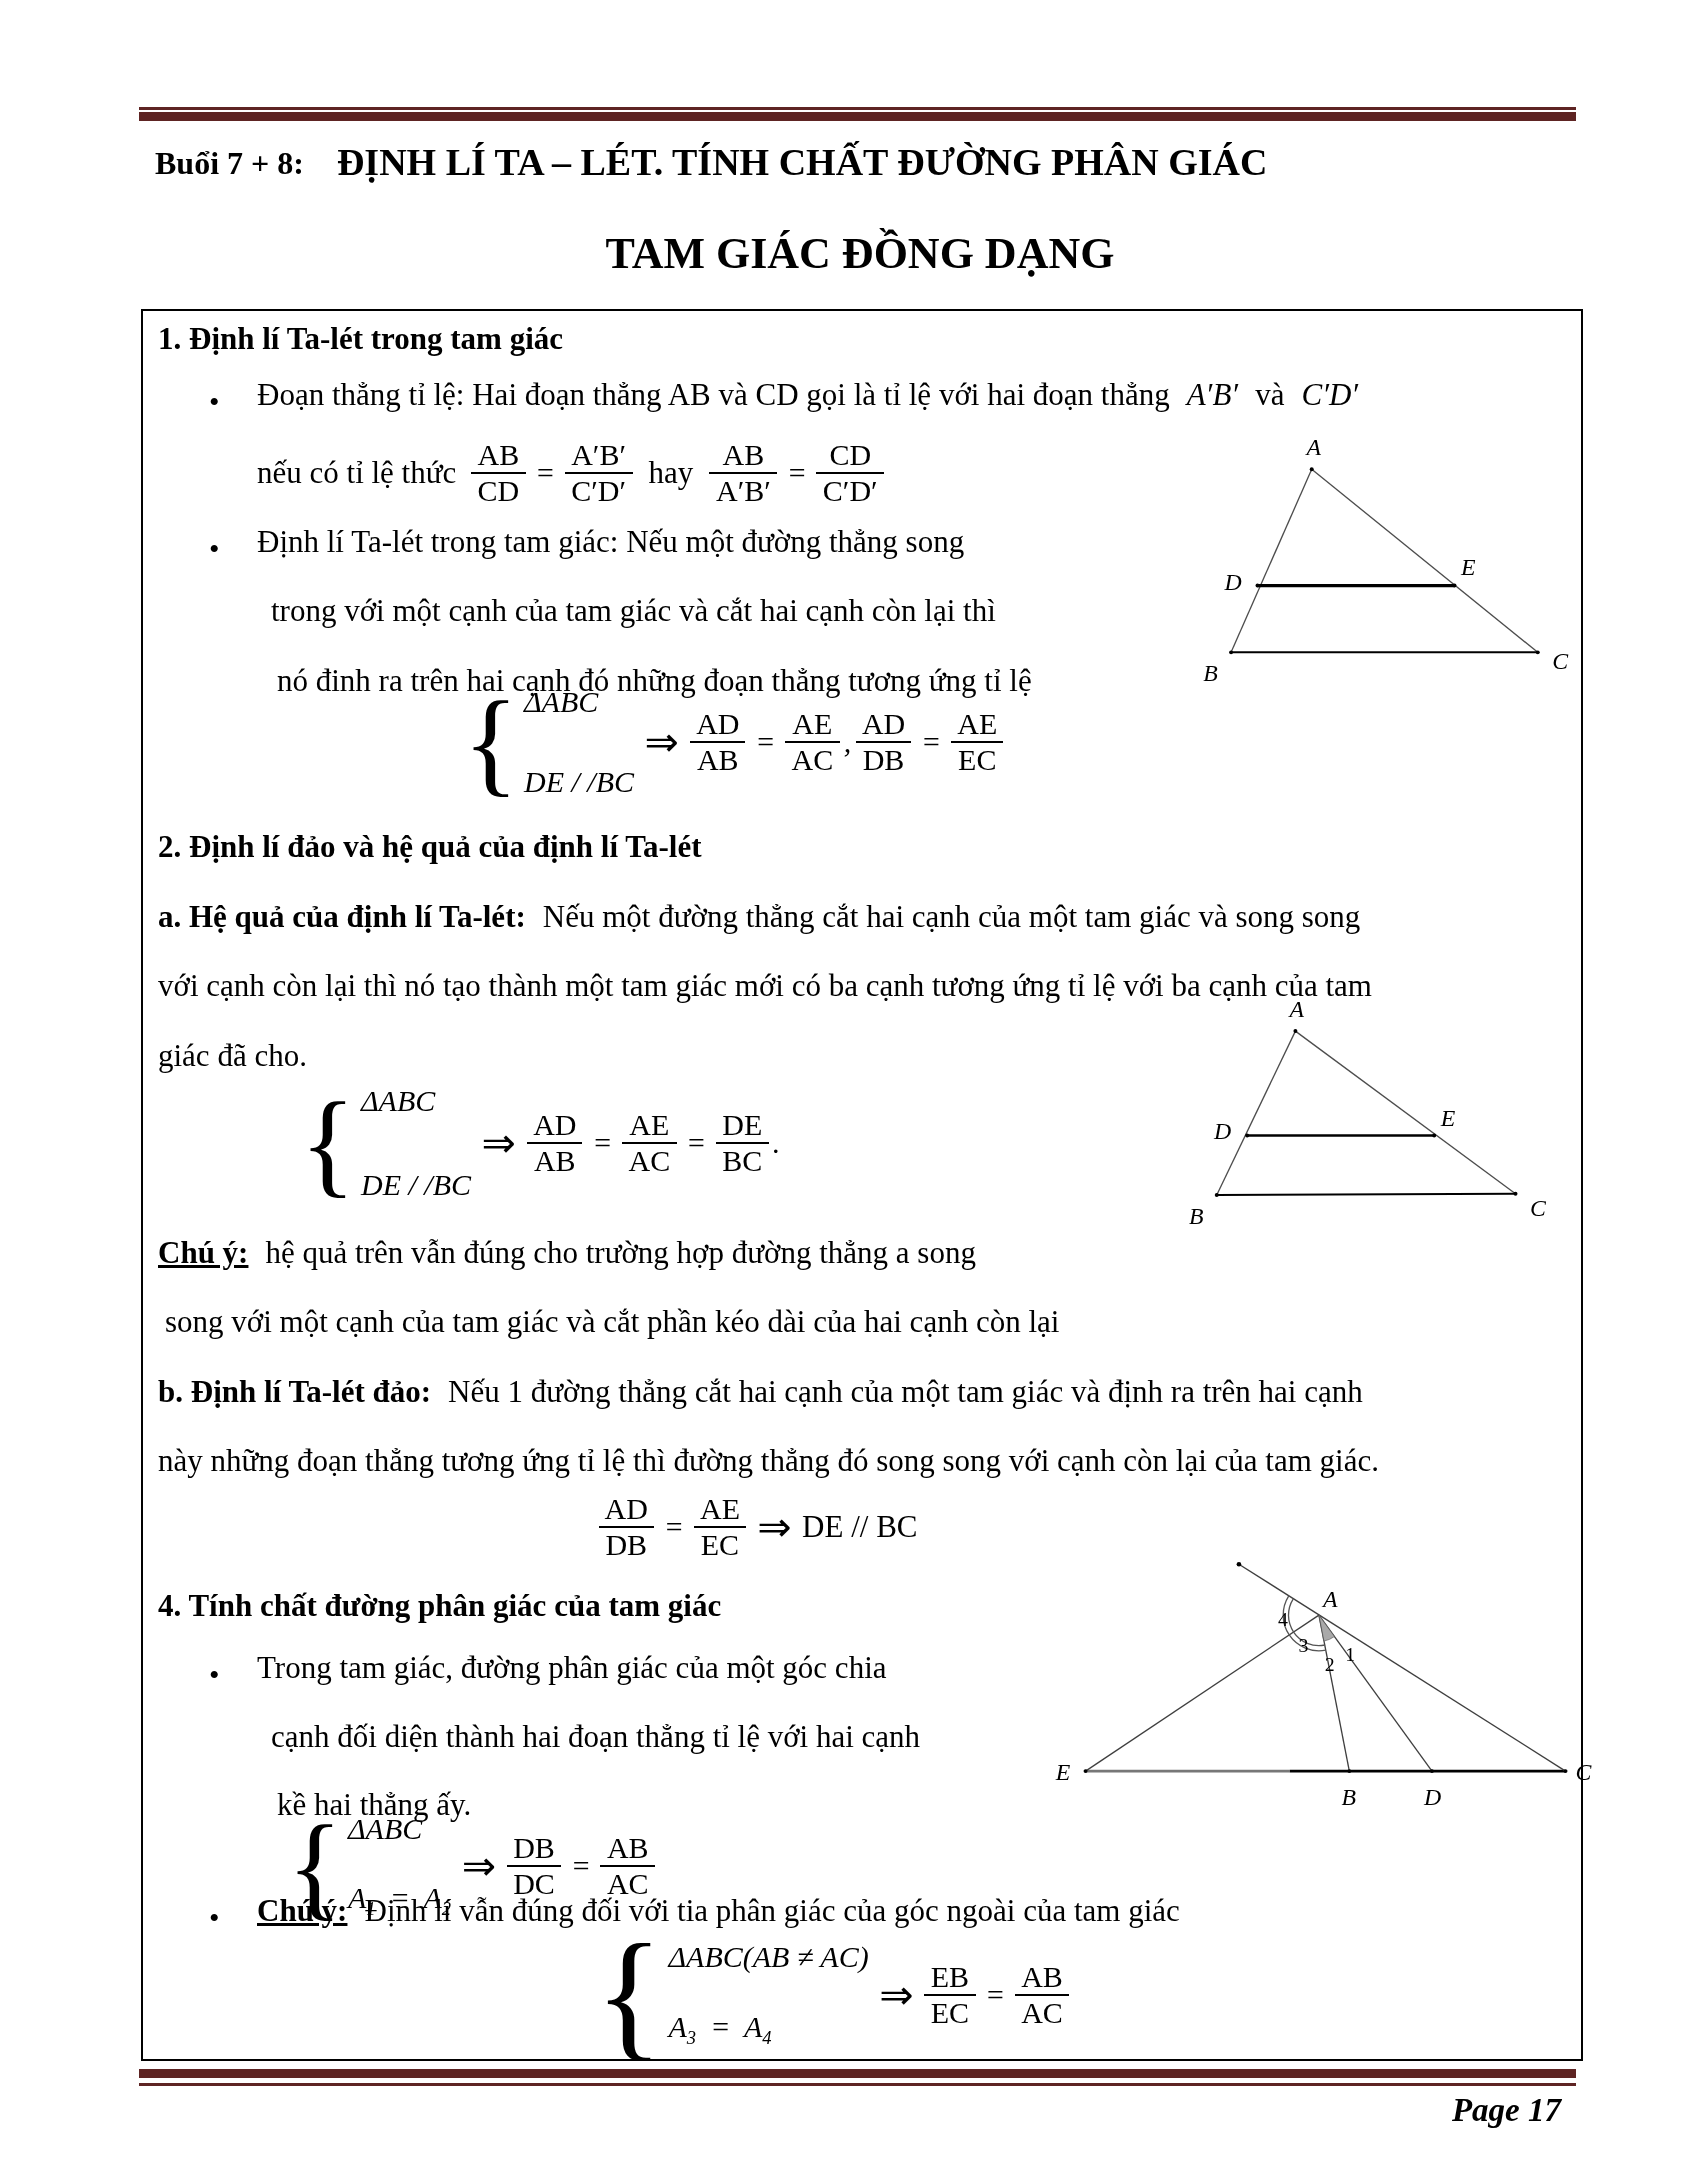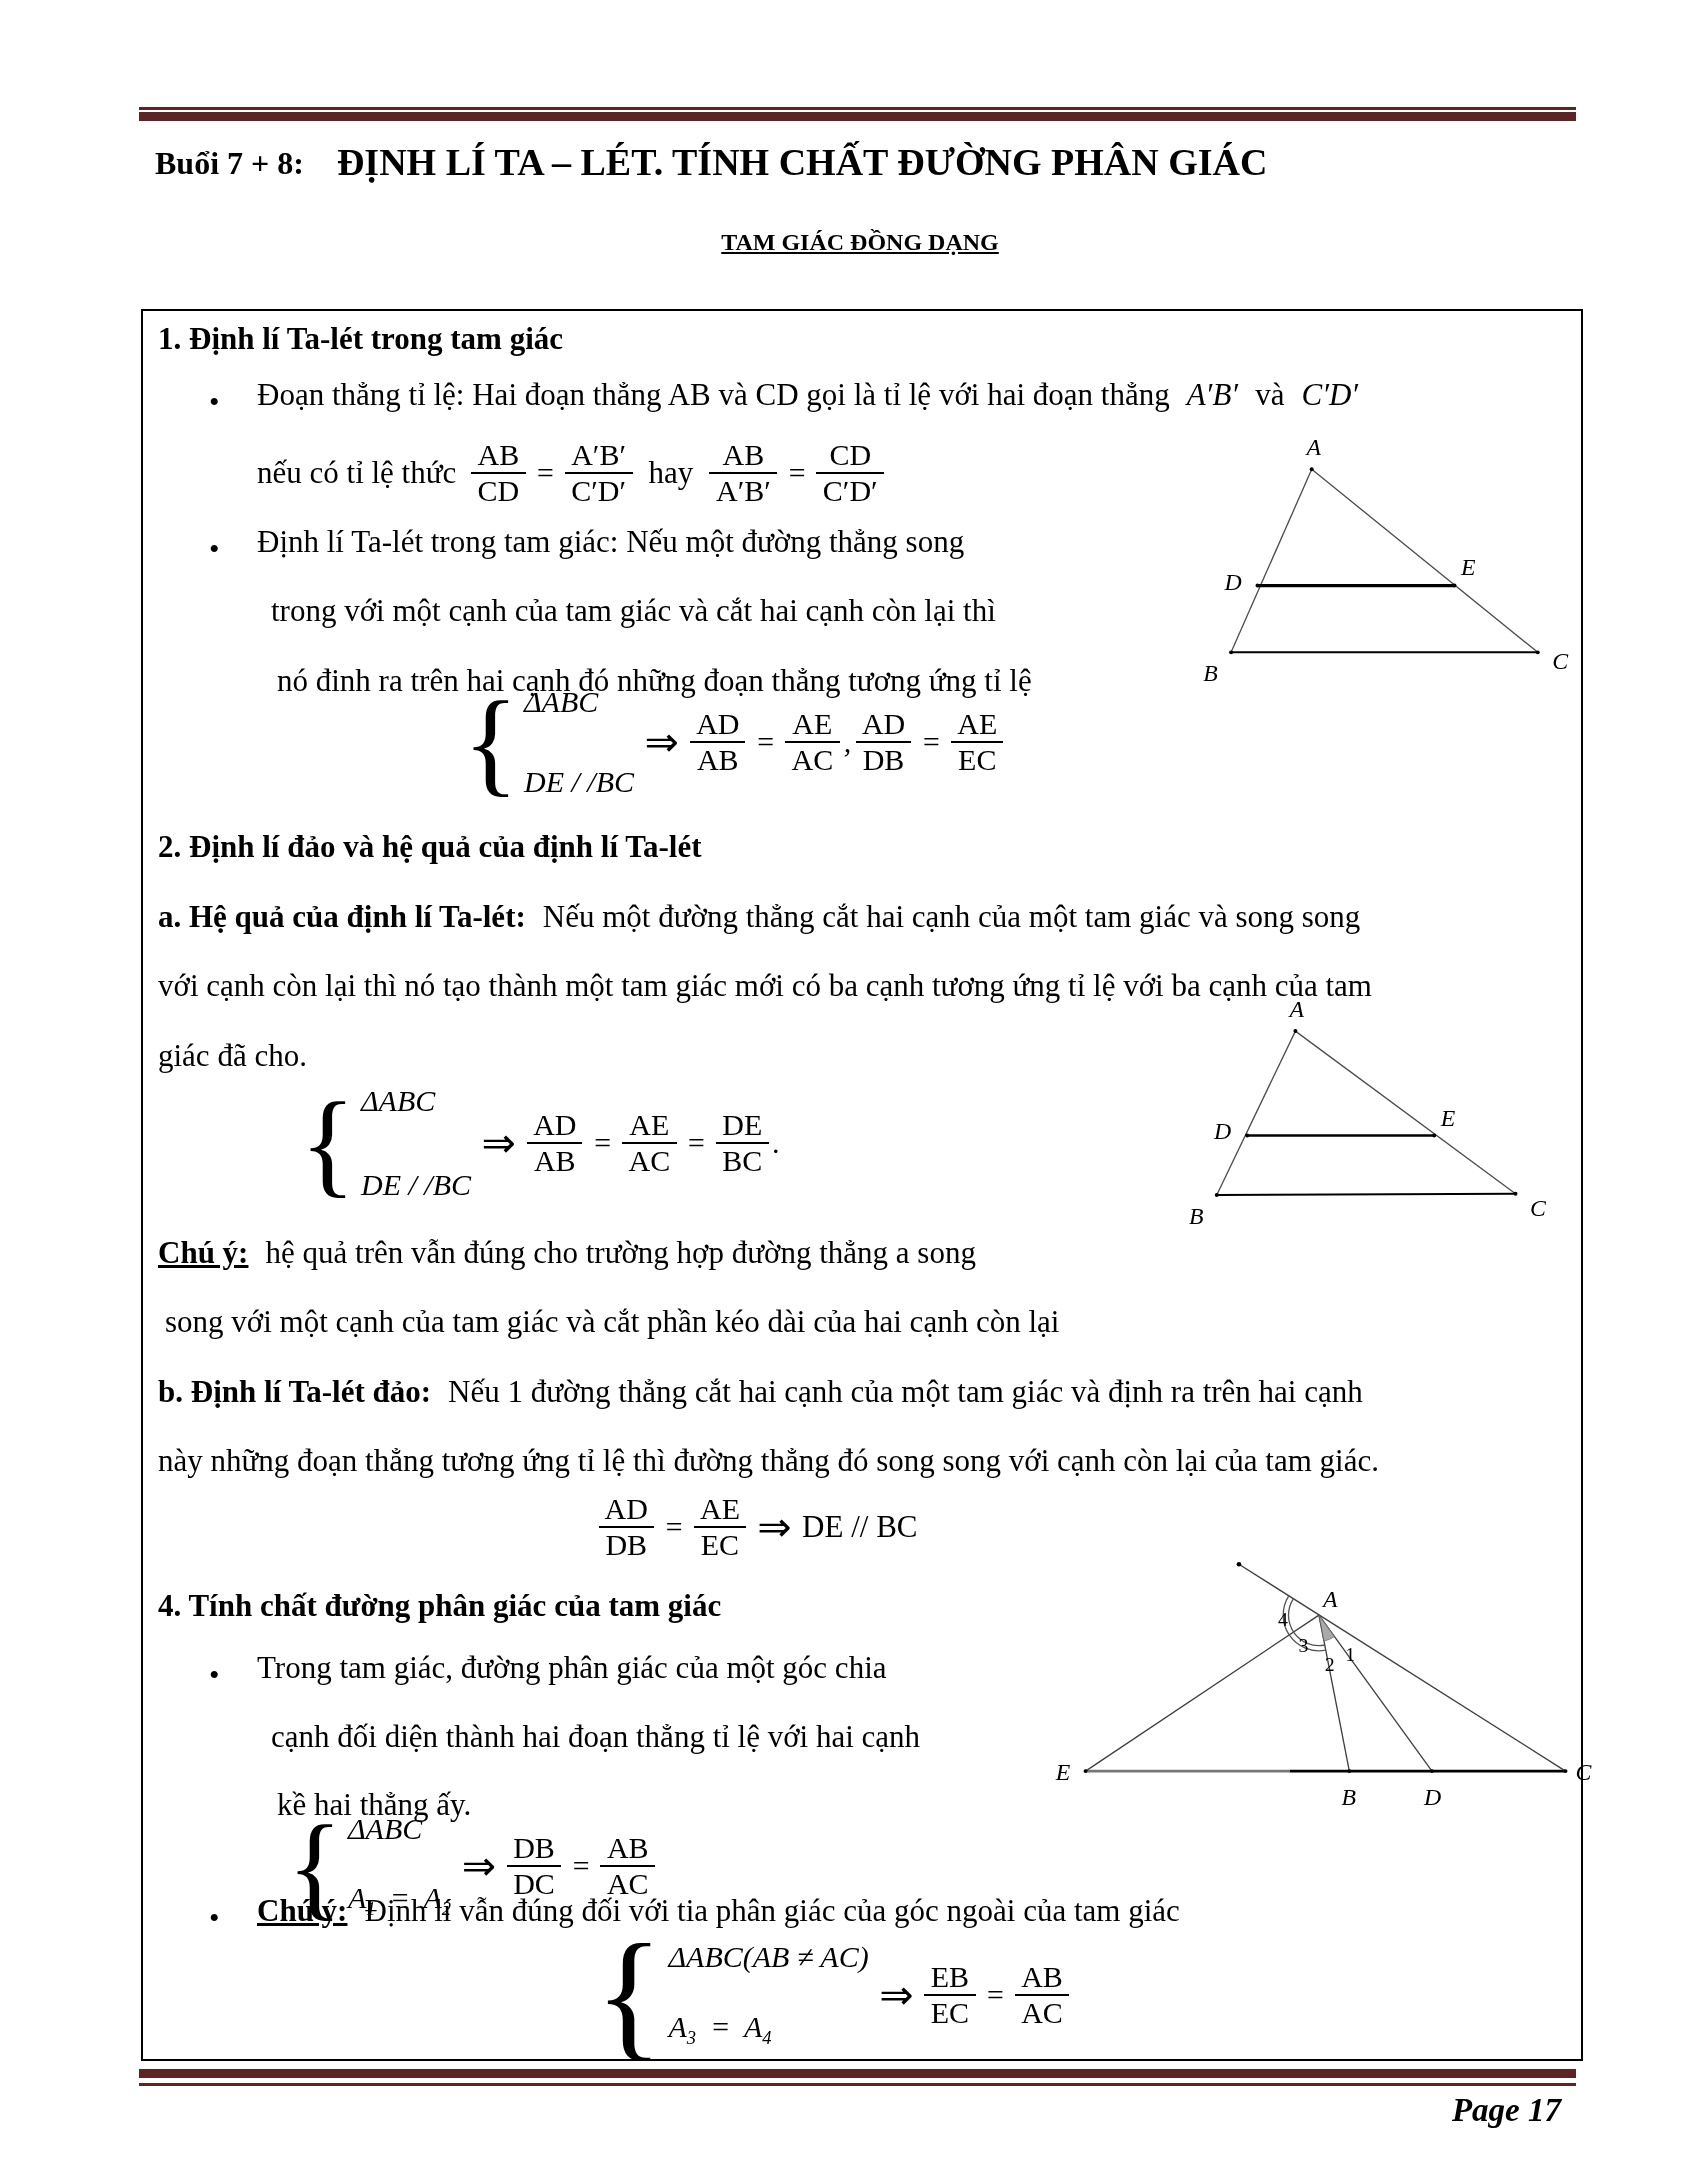--- a/index.html
+++ b/index.html
@@ -31,21 +31,21 @@
 </head>
 <body>
 
 <div class="hbar" style="left:139px;top:107px;width:1437px;height:3.3px;"></div>
 <div class="hbar" style="left:139px;top:112px;width:1437px;height:9.3px;"></div>
 
 <div class="abs titlerow" style="left:155px;top:140px;">
   <span class="line b" style="font-size:32px;">Buổi 7 + 8:</span>
   <span class="line b" style="font-size:38px;">ĐỊNH LÍ TA – LÉT. TÍNH CHẤT ĐƯỜNG PHÂN GIÁC</span>
 </div>
-<div class="abs line b" style="left:141px;top:228px;width:1438px;text-align:center;font-size:24px;text-decoration:underline;">TAM GIÁC ĐỒNG DẠNG</div>
+<div class="abs line b" style="left:141px;top:228px;width:1438px;text-align:center;font-size:44px;">TAM GIÁC ĐỒNG DẠNG</div>
 
 <div class="content-box">
 
   <div class="abs line b" style="left:15px;top:9.3px;">1. Định lí Ta-lét trong tam giác</div>
 
   <span class="abs bullet" style="left:66px;top:74px;">•</span>
   <div class="abs line" style="left:114px;top:65px;">
     <span>Đoạn thẳng tỉ lệ: Hai đoạn thẳng AB và CD gọi là tỉ lệ với hai đoạn thẳng</span>
     <span class="i" style="margin-left:9.3px;">A′B′</span>
     <span style="margin-left:9.3px;">và</span>

